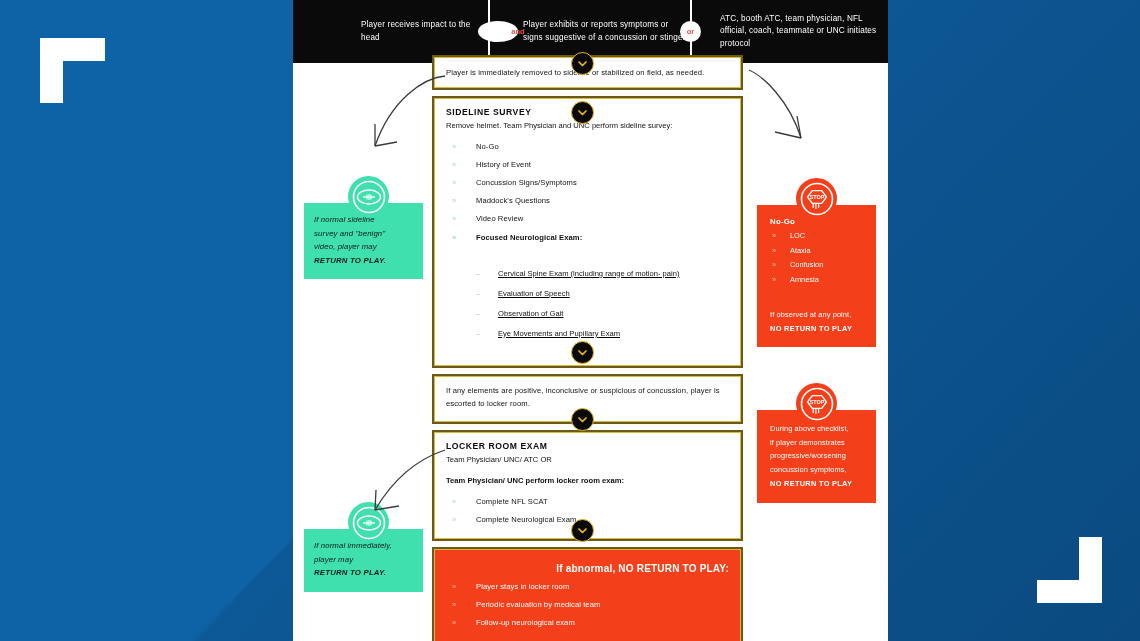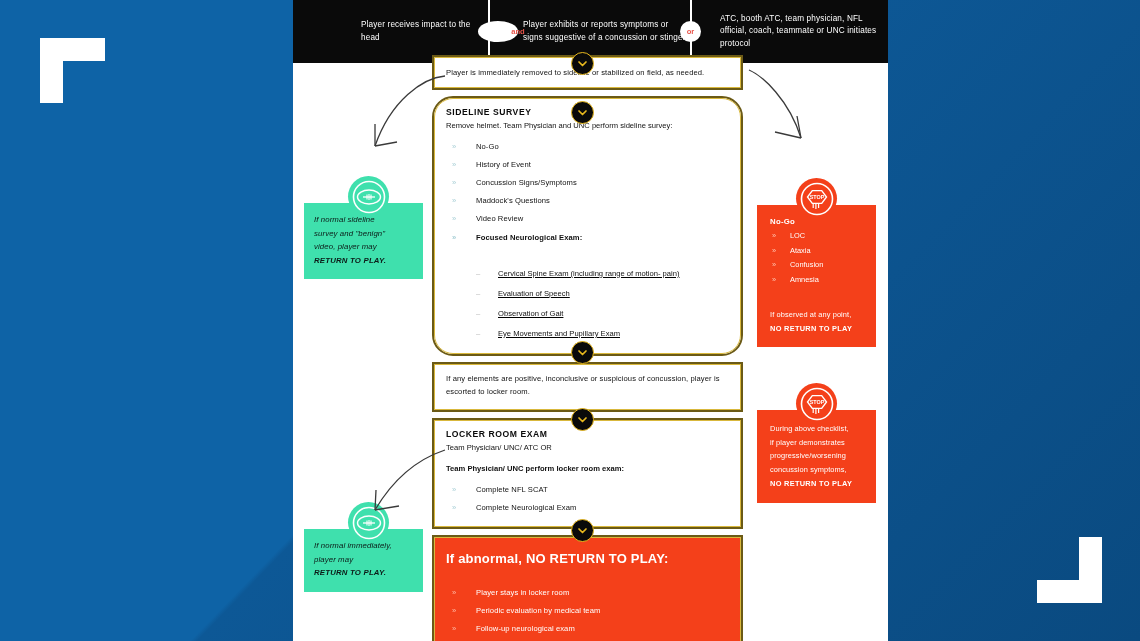--- a/index.html
+++ b/index.html
@@ -152,25 +152,26 @@
     line-height: 13px;
     color: #111111;
     padding: 3.5px 0 3.5px 52px;
   }
   ul.sublist li::before {
     content: "–";
     position: absolute; left: 30px; top: 3.5px;
     color: #b9b9b9;
   }
   .fbox.red .ftitle-red {
-    font-size: 13px;
+    font-size: 10px;
     font-weight: 700;
     color: #ffffff;
     letter-spacing: .2px;
-    margin-bottom: 18px;
+    margin-bottom: 4px;
+    text-align: right;
   }
   .fbox.red ul.blist li { color: #ffffff; }
   .fbox.red ul.blist li::before { color: #ffb9a4; }
 
   
   .gcard {
     position: absolute;
     width: 119px;
     background: #3fe0ad;
     padding: 10px 10px 12px 10px;
@@ -306,21 +307,21 @@
     <path d="M86 2 C62 10, 36 28, 16 62" fill="none" stroke="#3a3a3a" stroke-width="1.3"></path>
     <path d="M16 62 L17 42 M16 62 L40 58" fill="none" stroke="#3a3a3a" stroke-width="1.3"></path>
   </svg>
 
   <div class="flow">
 
     <div class="fbox">
       <div class="ftext">Player is immediately removed to sideline or stabilized on field, as needed.</div>
     </div>
 
-    <div class="fbox" style="padding-bottom:11px;border-radius:21px;">
+    <div class="fbox" style="padding-bottom:23px;">
       <div class="ftitle">SIDELINE SURVEY</div>
       <div class="fsub">Remove helmet. Team Physician and UNC perform sideline survey:</div>
       <ul class="blist">
         <li>No-Go</li>
         <li>History of Event</li>
         <li>Concussion Signs/Symptoms</li>
         <li>Maddock's Questions</li>
         <li>Video Review</li>
         <li class="b">Focused Neurological Exam:</li>
       </ul>

